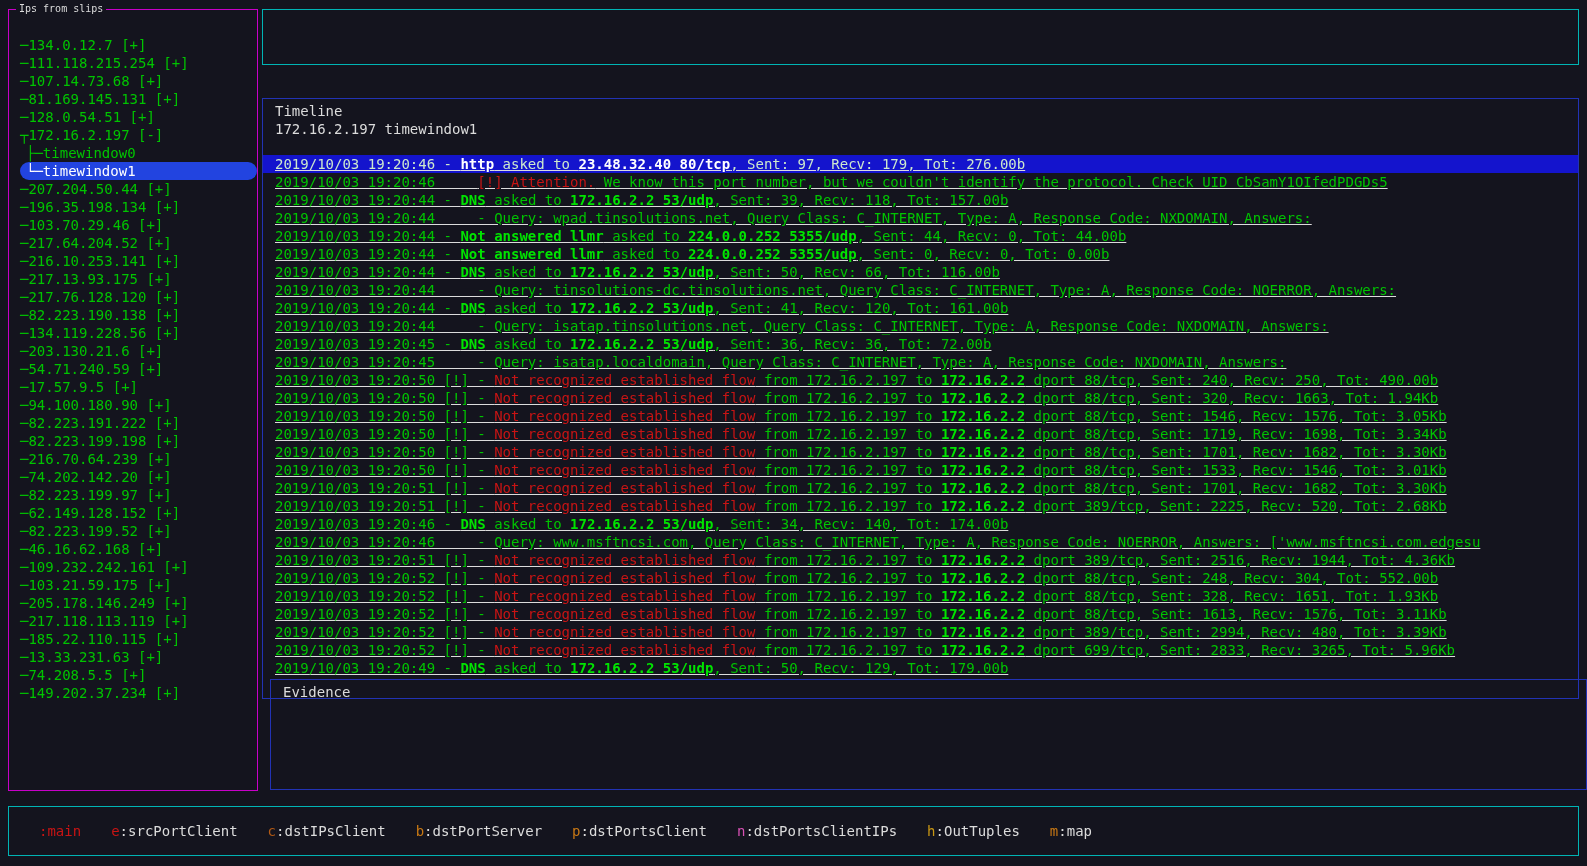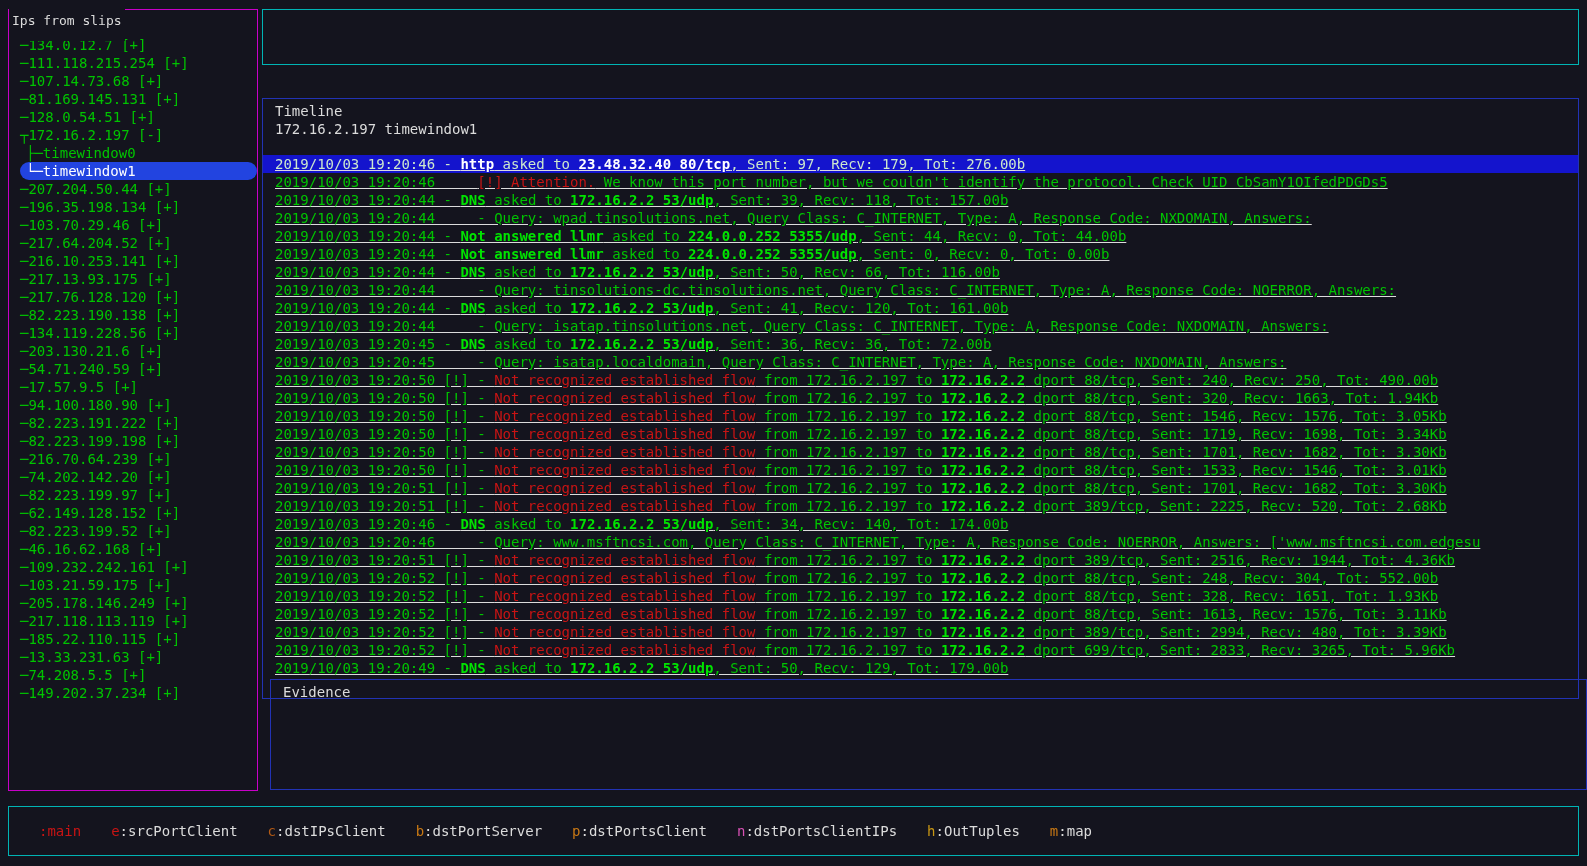--- a/index.html
+++ b/index.html
@@ -11,24 +11,24 @@
     overflow: hidden;
     position: relative;
     color: var(--text-white, #dcdcdc);
   }
   .panel { position:absolute; }
   #left-panel {
     left:8px; top:9px; width:250px; height:782px;
     border:1px solid var(--border-magenta, #c800c8);
   }
   .border-label {
-    position:absolute; top:-9px; left:0;
+    position:absolute; top:-9px; left:7px;
     background: var(--background, #14141e);
     color: var(--text-white, #dcdcdc);
-    padding:12px 3px; font-size:13px; line-height:16px;
+    padding:0 3px; font-size:10px; line-height:16px;
   }
   #tree { padding:26px 0 0 11px; }
   .tree-item { height:18px; line-height:18px; color:var(--green, #00c400); white-space:pre; }
   .tree-item.child { padding-left:6px; }
   .tree-item.selected { background:var(--tree-selection-blue, #2244e0); color:#ffffff;border-radius:9px; }
   #top-box {
     left:262px; top:9px; width:1317px; height:56px;
     border:1px solid var(--border-cyan, #00b4b4);
   }
   #timeline-box {

